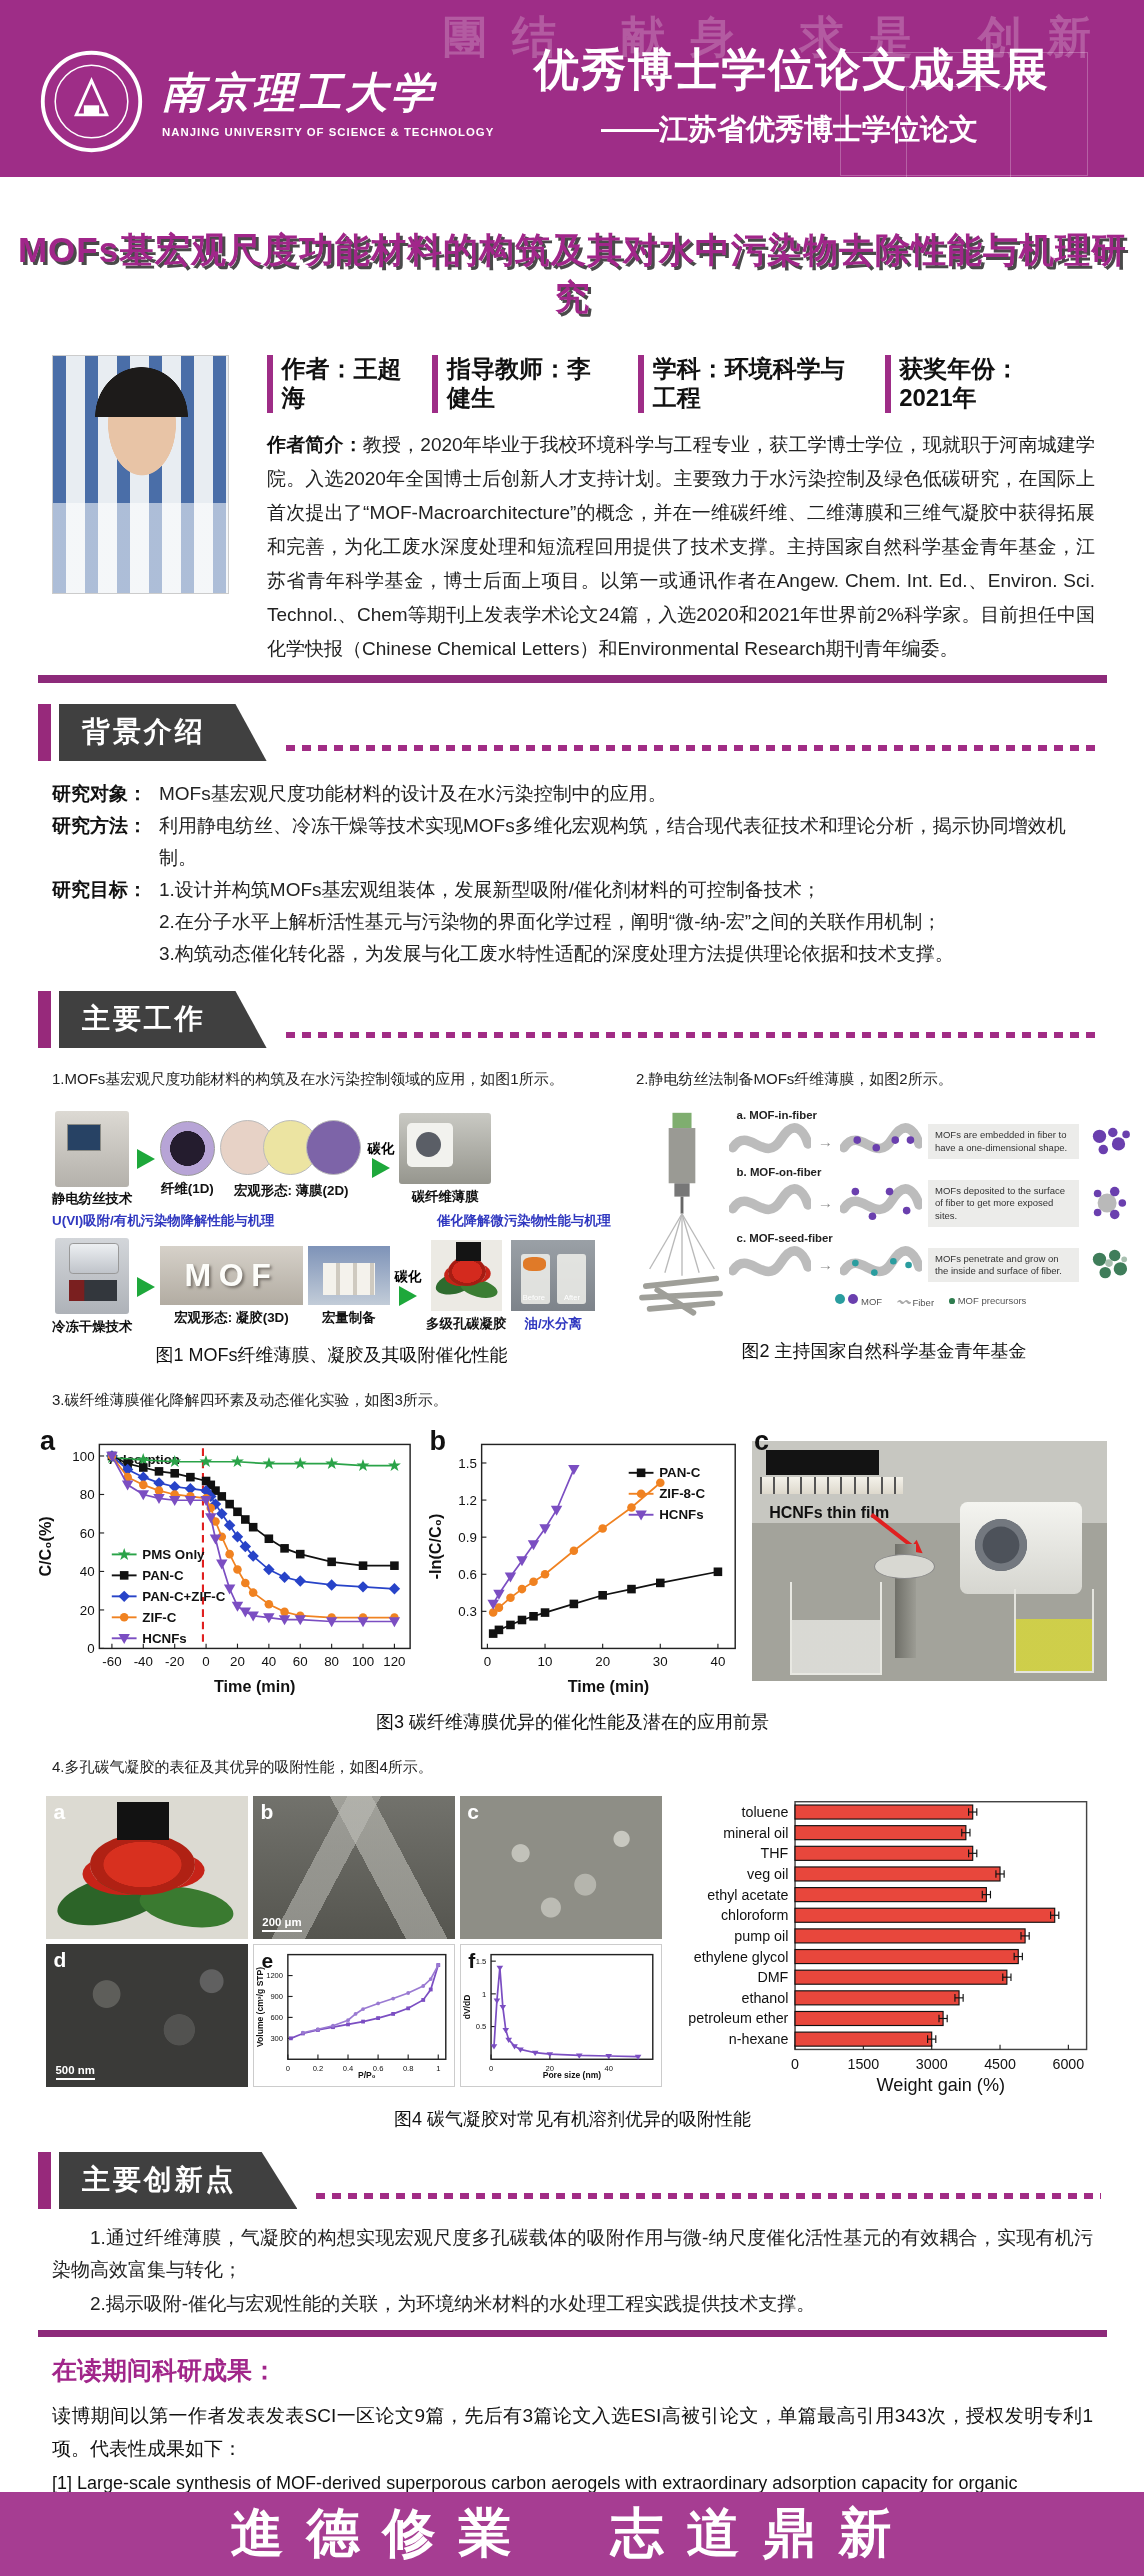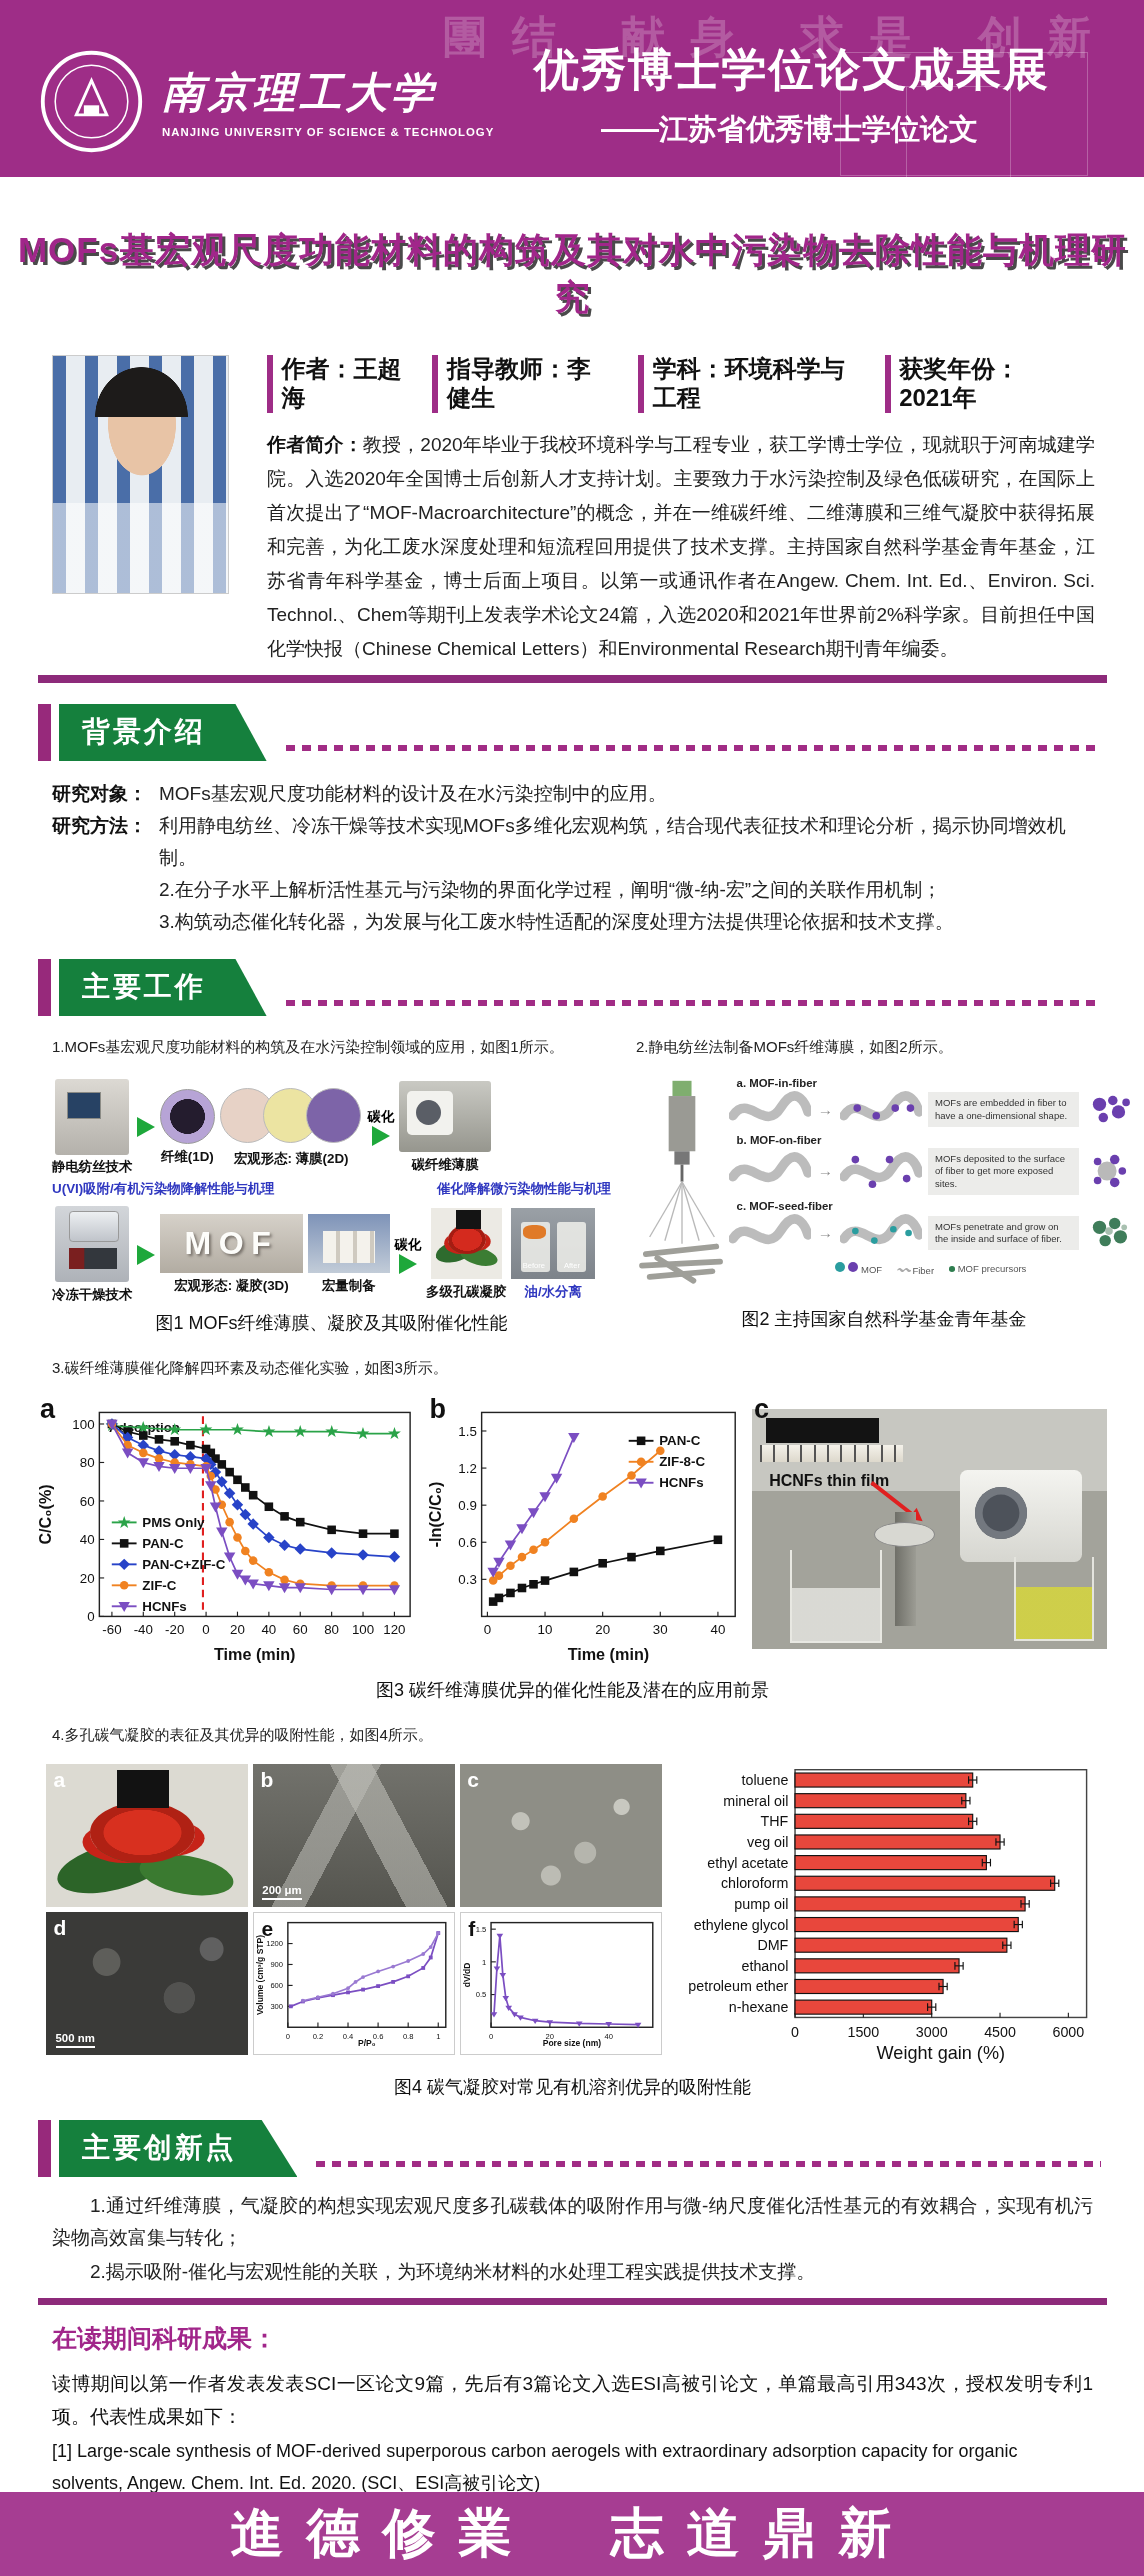--- a/index.html
+++ b/index.html
@@ -40,21 +40,21 @@
   .meta-line { display:flex; flex-wrap:nowrap; }
   .meta-item { font-size:24px; font-weight:bold; color:#111; border-left:6.7px solid #9e2d87;
                padding-left:8.6px; margin-right:29px; line-height:1.2; }
   .bio { margin-top:15.3px; font-size:19px; line-height:34px; color:#222; text-align:justify; }
   .bio b { color:#111; }
 
   
   .rule { border:none; height:7.6px; background:#8d2a7a; margin:9.5px 38px 0; }
   .badge-row { display:flex; margin:21px 38px 0; }
   .badge-bar { width:13.4px; background:#97297b; flex:none; }
-  .badge { background:#15803d; color:#fff; font-size:28px; font-weight:bold; letter-spacing:2.9px;
+  .badge { background:#404040; color:#fff; font-size:28px; font-weight:bold; letter-spacing:2.9px;
            padding:9.5px 61px 9.5px 23px; margin-left:7.6px;
            clip-path:polygon(0 0, 85% 0, 100% 100%, 0 100%); }
   .dots { flex:1; height:6.7px; align-self:flex-end; margin:0 5.7px 9.5px 19px;
           background:repeating-linear-gradient(90deg,#a12c85 0 8.6px, transparent 8.6px 16px); }
 
   
   .bg-items { margin:17px 52px 0; }
   .bg-item { display:flex; font-size:19px; line-height:32px; color:#222; }
   .bg-label { font-weight:bold; flex:none; width:107px; color:#111; }
   .bg-item .spacer { flex:none; width:107px; }
@@ -241,20 +241,24 @@
     <div class="dots"></div>
   </div>
   <div class="bg-items">
     <div class="bg-item">
         <span class="bg-label">研究对象：</span>
         <span>MOFs基宏观尺度功能材料的设计及在水污染控制中的应用。</span>
       </div>
     <div class="bg-item">
         <span class="bg-label">研究方法：</span>
         <span>利用静电纺丝、冷冻干燥等技术实现MOFs多维化宏观构筑，结合现代表征技术和理论分析，揭示协同增效机制。</span>
+      </div>
+    <div class="bg-item">
+        <span class="bg-label">研究目标：</span>
+        <span>1.设计并构筑MOFs基宏观组装体，发展新型吸附/催化剂材料的可控制备技术；</span>
       </div>
     <div class="bg-item">
         <span class="spacer"></span>
         <span>2.在分子水平上解析活性基元与污染物的界面化学过程，阐明“微-纳-宏”之间的关联作用机制；</span>
       </div>
     <div class="bg-item">
         <span class="spacer"></span>
         <span>3.构筑动态催化转化器，为发展与化工废水特性适配的深度处理方法提供理论依据和技术支撑。</span>
       </div>
   </div>

